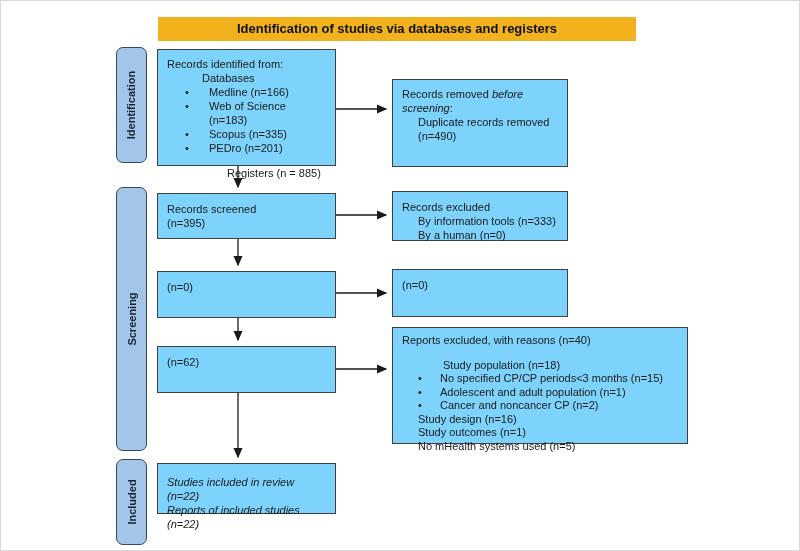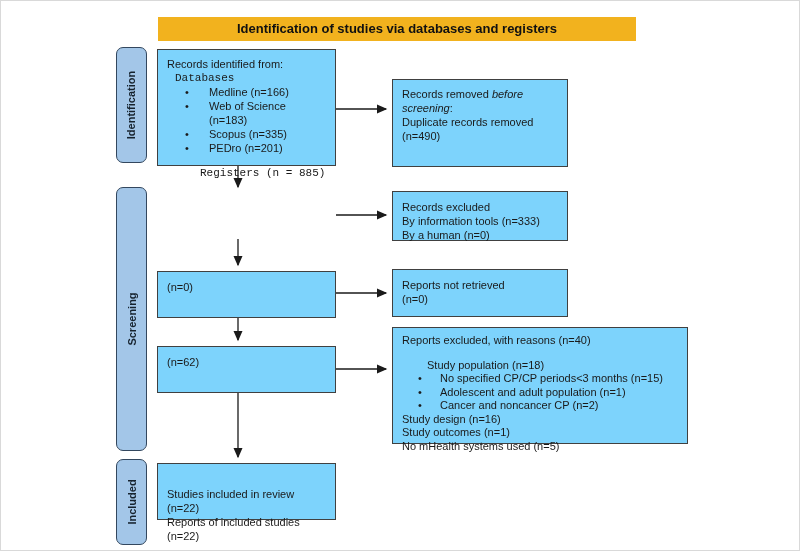--- a/index.html
+++ b/index.html
@@ -28,27 +28,27 @@
   .stage.screen { top:186px; height:264px; }
   .stage.incl  { top:458px; height:86px; }
   .box {
     position:absolute; background:#7dd3fc; border:1.5px solid #404040;
     box-sizing:border-box; padding:6px 9px;
   }
   .b1 { left:156px; top:48px;  width:179px; height:117px; padding-top:7px; }
   .b2 { left:156px; top:192px; width:179px; height:46px;  padding-top:8px; }
   .b3 { left:156px; top:270px; width:179px; height:47px;  padding-top:8px; }
   .b4 { left:156px; top:345px; width:179px; height:47px;  padding-top:8px; }
-  .b5 { left:156px; top:462px; width:179px; height:57px;  padding-top:23px; }
+  .b5 { left:156px; top:462px; width:179px; height:51px;  padding-top:11px;font-style:italic; }
   .r1 { left:391px; top:78px;  width:176px; height:88px;  padding-top:7px; }
   .r2 { left:391px; top:190px; width:176px; height:50px;  padding-top:8px; }
   .r3 { left:391px; top:268px; width:176px; height:48px;  padding-top:8px; }
   .r4 { left:391px; top:326px; width:296px; height:117px; line-height:13.5px; }
-  .ind1 { margin-left:8px;font-family:Liberation Mono, monospace; }
-  .ind2 { margin-left:0; }
+  .ind1 { margin-left:35px; }
+  .ind2 { margin-left:16px; }
   .gap  { margin-top:11px;padding-left:25px; }
   .bline { margin-left:18px; display:flex; }
   .bline .bullet { flex:0 0 24px; }
   .r4 .bline { margin-left:16px; }
   .r4 .bline .bullet { flex:0 0 22px; }
   .arrows { position:absolute; left:0; top:0; width:800px; height:551px; pointer-events:none; }
   .arrows line { stroke:#1a1a1a; stroke-width:1.3; }
 </style>
 </head>
 <body>
@@ -106,33 +106,36 @@
     </div>
     <div class="ind1 gap">Registers (n = 885)</div>
   </div>
 
   <div class="box r1">
     <div><span>Records removed </span><i>before screening</i><span>:</span></div>
     <div class="ind2">Duplicate records removed</div>
     <div class="ind2">(n=490)</div>
   </div>
 
+  <div class="box b2">
+    <div>Records screened</div>
+    <div>(n=395)</div>
+  </div>
 
   <div class="box r2">
     <div>Records excluded</div>
     <div class="ind2">By information tools (n=333)</div>
     <div class="ind2">By a human (n=0)</div>
   </div>
 
   <div class="box b3">
     <div>(n=0)</div>
   </div>
 
   <div class="box r3">
-    <div>Reports not retrieved</div>
     <div>(n=0)</div>
   </div>
 
   <div class="box b4">
     <div>(n=62)</div>
   </div>
 
   <div class="box r4">
     <div>Reports excluded, with reasons (n=40)</div>
     <div class="ind2 gap">Study population (n=18)</div>

